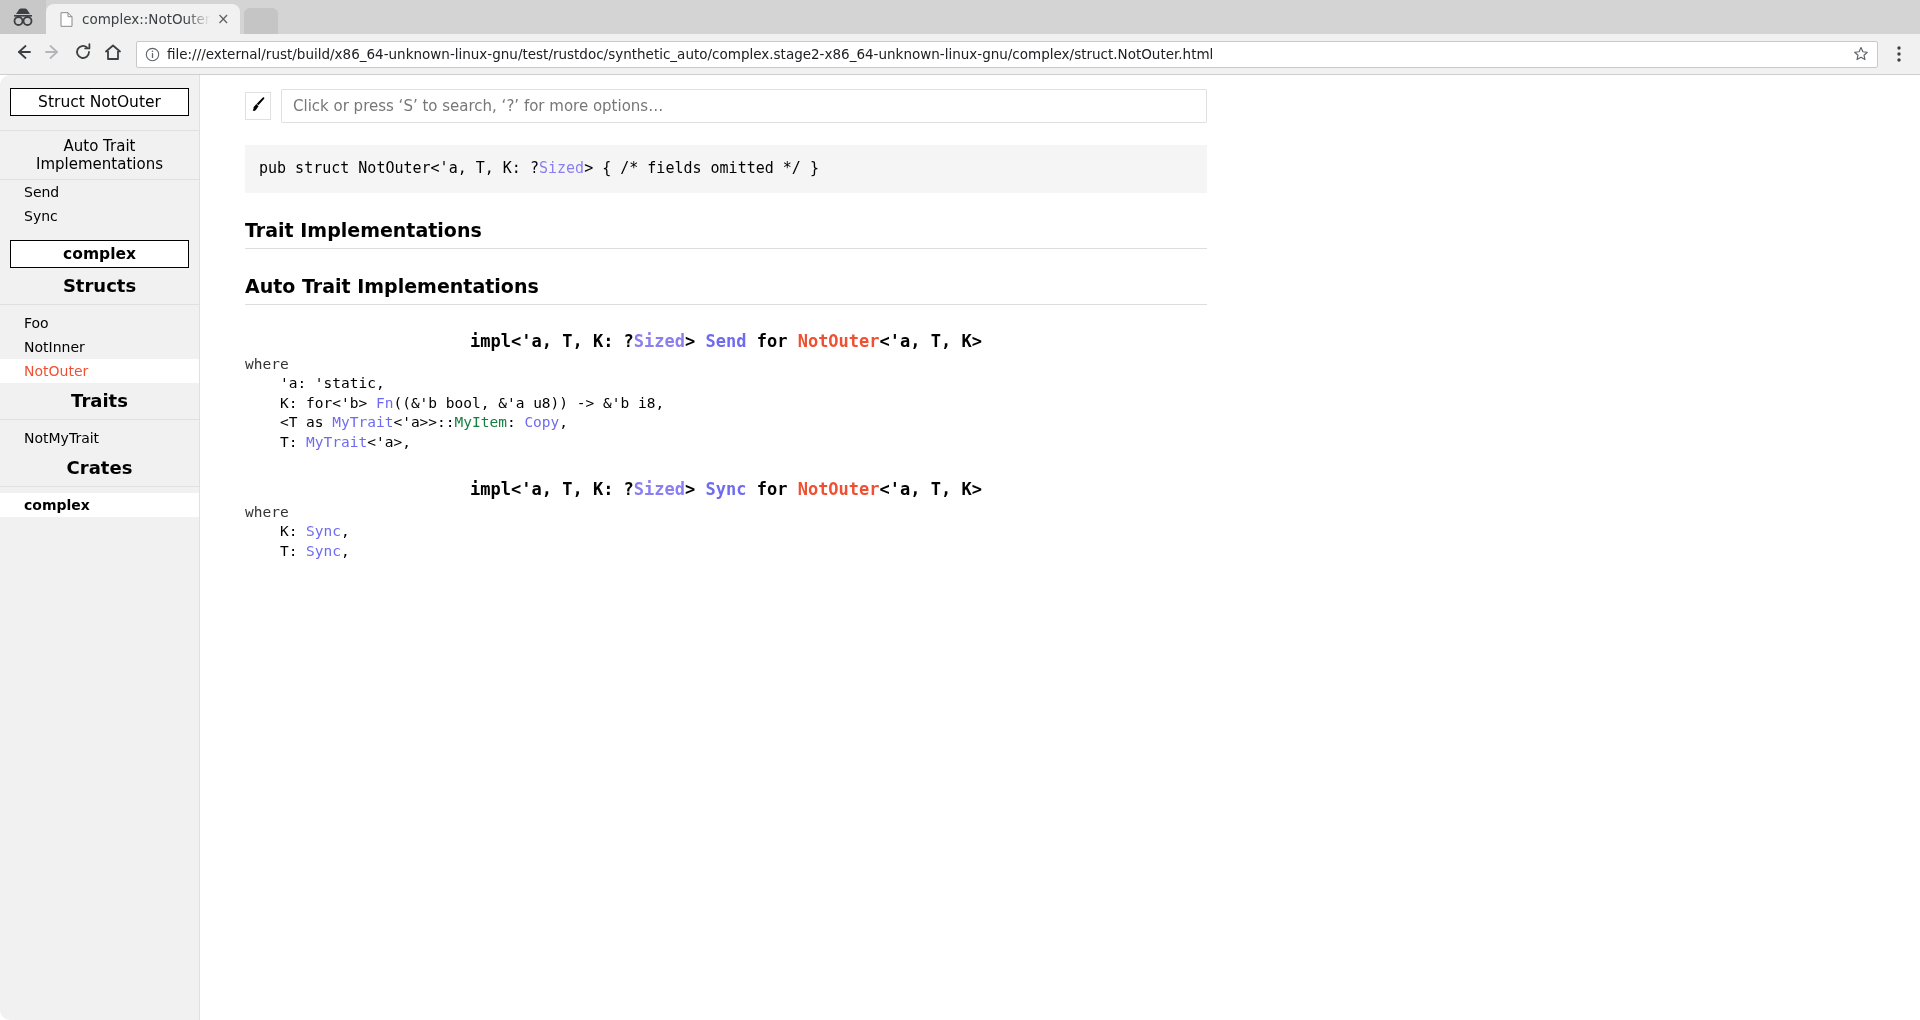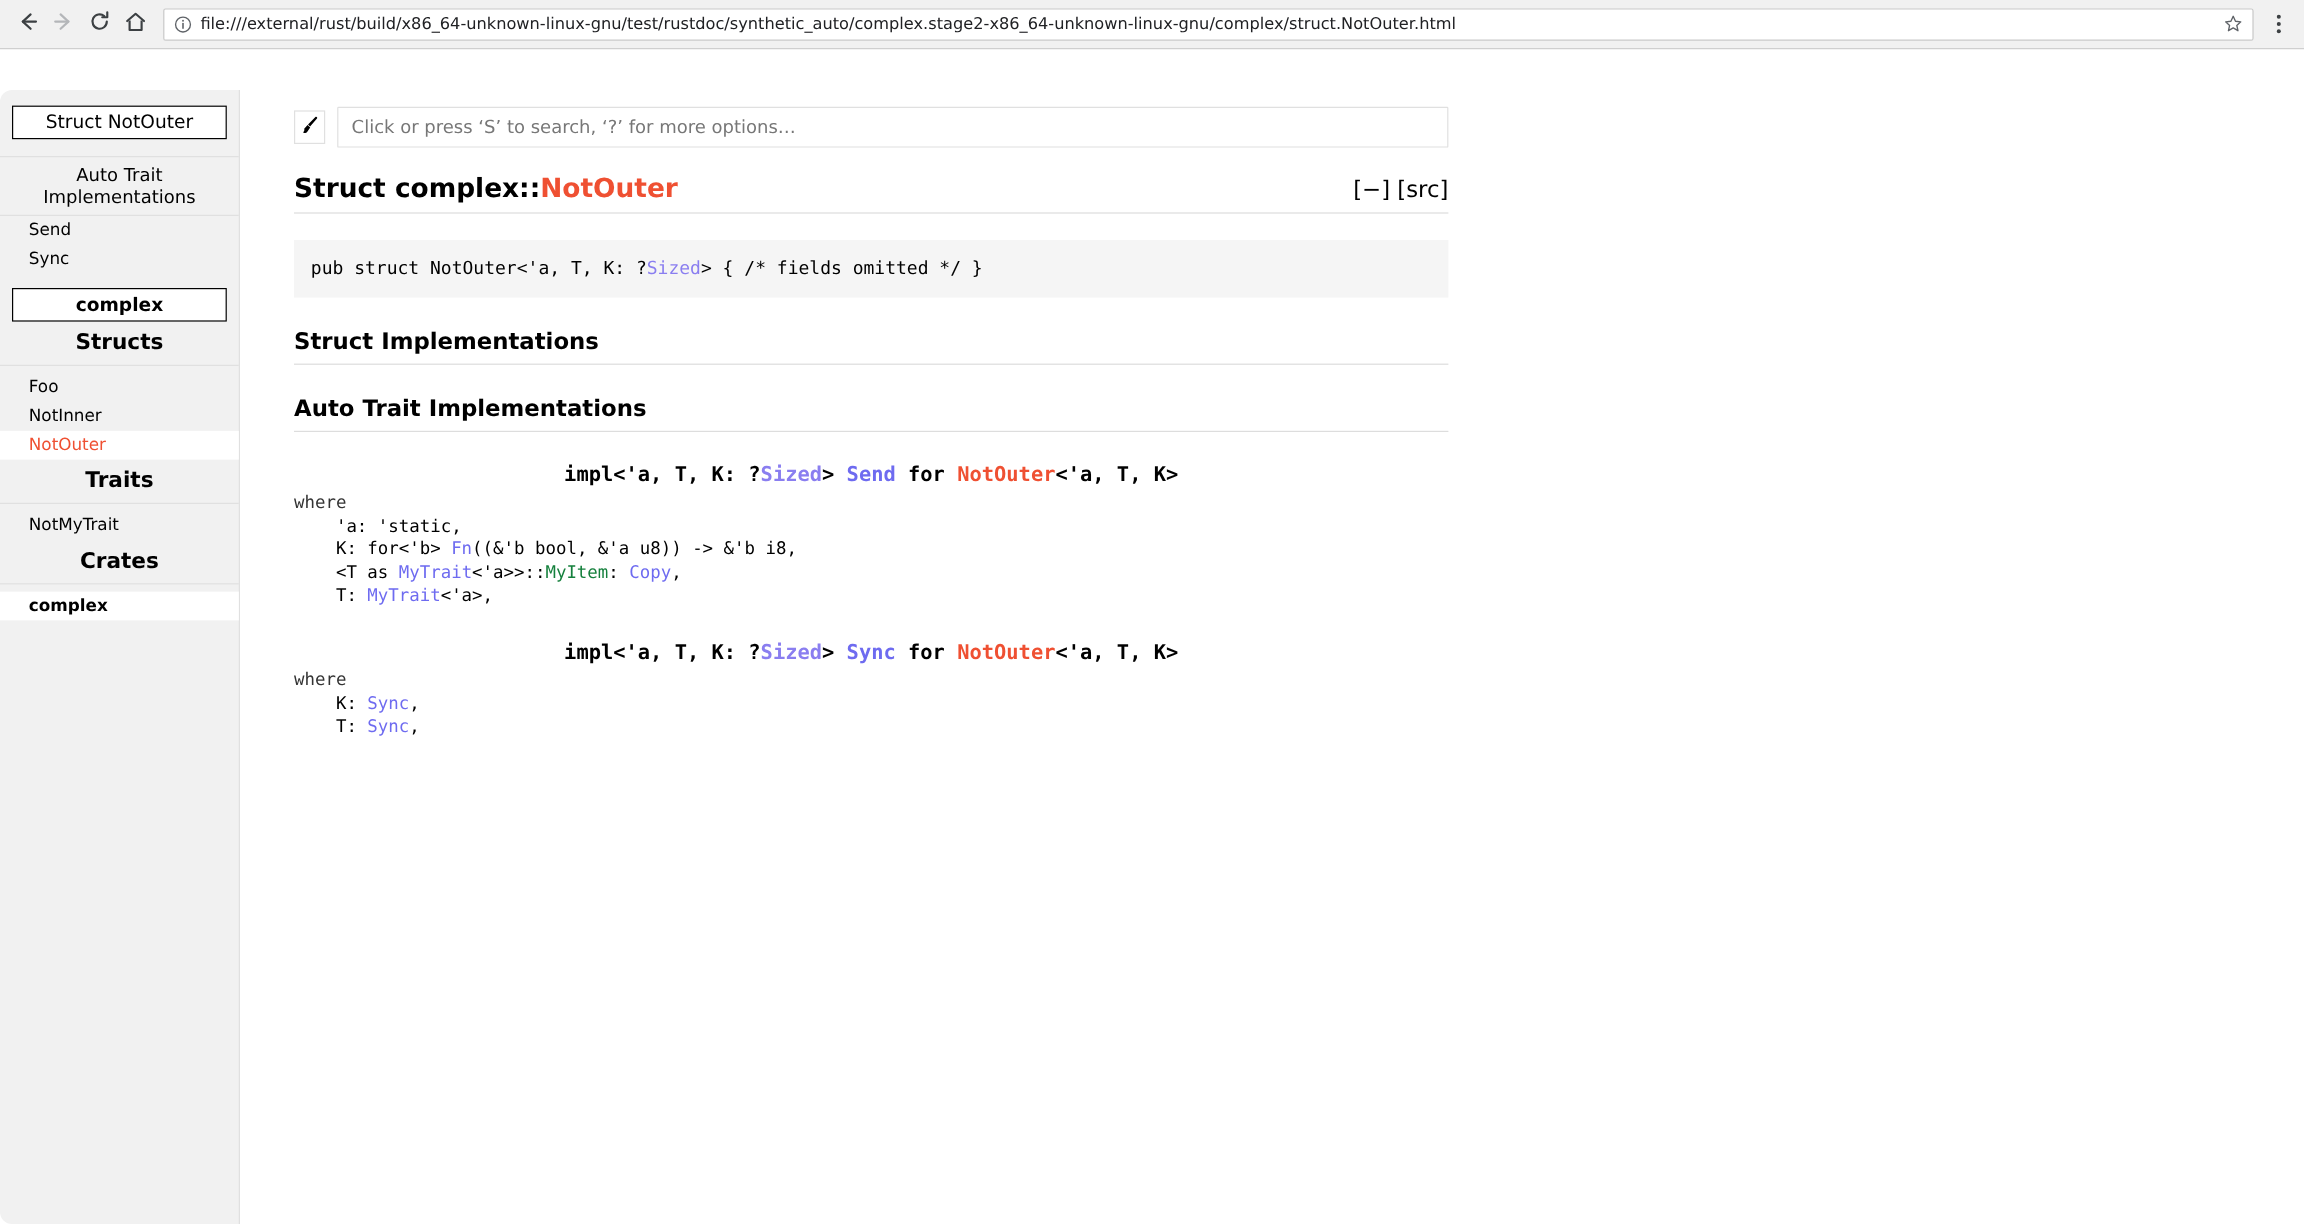--- a/index.html
+++ b/index.html
@@ -338,20 +338,46 @@
   .k-prim   { color: #000000; }   
   .k-assoc  { color: #15803d; }   
   .k-plain  { color: #000000; }
   .k-where  { color: #333333; }
 </style>
 </head>
 <body>
 
 <div id="browser">
 
+  <div class="tabstrip">
+    <div class="incognito-badge">
+      <span>
+        <svg width="26" height="18" viewBox="0 0 26 18" aria-hidden="true">
+          <path d="M6 6 L9 1.5 Q10 0.4 11.3 0.6 L14.7 0.6 Q16 0.4 17 1.5 L20 6 Z" fill="#3c4043"></path>
+          <rect x="4" y="7" width="18" height="1.6" fill="#3c4043"></rect>
+          <circle cx="8.5" cy="13" r="4" fill="none" stroke="#3c4043" stroke-width="1.8"></circle>
+          <circle cx="17.5" cy="13" r="4" fill="none" stroke="#3c4043" stroke-width="1.8"></circle>
+          <rect x="12" y="12.4" width="2" height="1.4" fill="#3c4043"></rect>
+        </svg>
+      </span>
+    </div>
+
+    <div class="tab">
+      <span class="tab-favicon">
+        <svg width="13" height="15" viewBox="0 0 13 15" aria-hidden="true">
+          <path d="M1 0.7 h7 l4 4 v9.6 h-11 z" fill="#ffffff" stroke="#8a8a8a" stroke-width="1"></path>
+          <path d="M8 0.7 v4 h4" fill="none" stroke="#8a8a8a" stroke-width="1"></path>
+        </svg>
+      </span>
+      <span class="tab-title">complex::NotOuter</span>
+      <span class="tab-close">×</span>
+    </div>
+
+    <div class="tab-newtab"></div>
+  </div>
 
   <div class="toolbar">
     <div class="nav-btn">
       <span>
         <svg width="20" height="20" viewBox="0 0 20 20" aria-hidden="true">
           <path d="M12.5 4 L6 10 L12.5 16" fill="none" stroke="currentColor" stroke-width="1.8" stroke-linecap="round" stroke-linejoin="round"></path>
           <line x1="6" y1="10" x2="17" y2="10" stroke="currentColor" stroke-width="1.8" stroke-linecap="round"></line>
         </svg>
       </span>
     </div>
@@ -444,28 +470,24 @@
             <span>
               <svg width="17" height="17" viewBox="0 0 18 18" aria-hidden="true">
                 <path d="M13.6 1.6 c.9-.8 2.2 .5 1.4 1.4 L8.9 9.9 7.1 8.1 Z" fill="#000000"></path>
                 <path d="M6.7 8.6 L9 10.9 l-2.4 3.5 c-.7 1-2 1.6-3.2 1.3 -.5-.1-.6-.6-.3-1 .8-.9 .9-1.9 .6-2.8 Z" fill="#000000"></path>
               </svg>
             </span>
           </div>
           <input class="search-input" type="text" placeholder="Click or press ‘S’ to search, ‘?’ for more options…" style="">
         </div>
 
-        <div class="fqn">
-          <div class="fqn-text"><span class="in-band-struct">Struct </span><span class="in-band-struct">complex::</span><span class="name-red">NotOuter</span></div>
-          <div class="fqn-links"><a href="#">[−]</a> <a href="#">[src]</a></div>
-        </div>
 
         <pre class="docblock-code"><code><span class="k-plain">pub struct NotOuter&lt;'a, T, K: ?</span><span class="k-sized">Sized</span><span class="k-plain">&gt; { /* fields omitted */ }</span></code></pre>
 
-        <h2 class="section-h2">Struct Implementations</h2>
+        <h2 class="section-h2">Trait Implementations</h2>
 
         <h2 class="section-h2">Auto Trait Implementations</h2>
 
         <div>
           <div class="impl-header"><span class="k-plain">impl&lt;'a, T, K: ?</span><span class="k-sized">Sized</span><span class="k-plain">&gt; </span><span class="k-trait">Send</span><span class="k-plain"> for </span><span class="k-struct">NotOuter</span><span class="k-plain">&lt;'a, T, K&gt;</span></div>
           <div class="where-block"><span class="k-where">where</span>
 <span class="k-plain">    'a: 'static,</span>
 <span class="k-plain">    K: for&lt;'b&gt; </span><span class="k-trait">Fn</span><span class="k-plain">((&amp;'b </span><span class="k-prim">bool</span><span class="k-plain">, &amp;'a </span><span class="k-prim">u8</span><span class="k-plain">)) -&gt; &amp;'b </span><span class="k-prim">i8</span><span class="k-plain">,</span>
 <span class="k-plain">    &lt;T as </span><span class="k-trait">MyTrait</span><span class="k-plain">&lt;'a&gt;&gt;::</span><span class="k-assoc">MyItem</span><span class="k-plain">: </span><span class="k-trait">Copy</span><span class="k-plain">,</span>
 <span class="k-plain">    T: </span><span class="k-trait">MyTrait</span><span class="k-plain">&lt;'a&gt;,</span></div>

